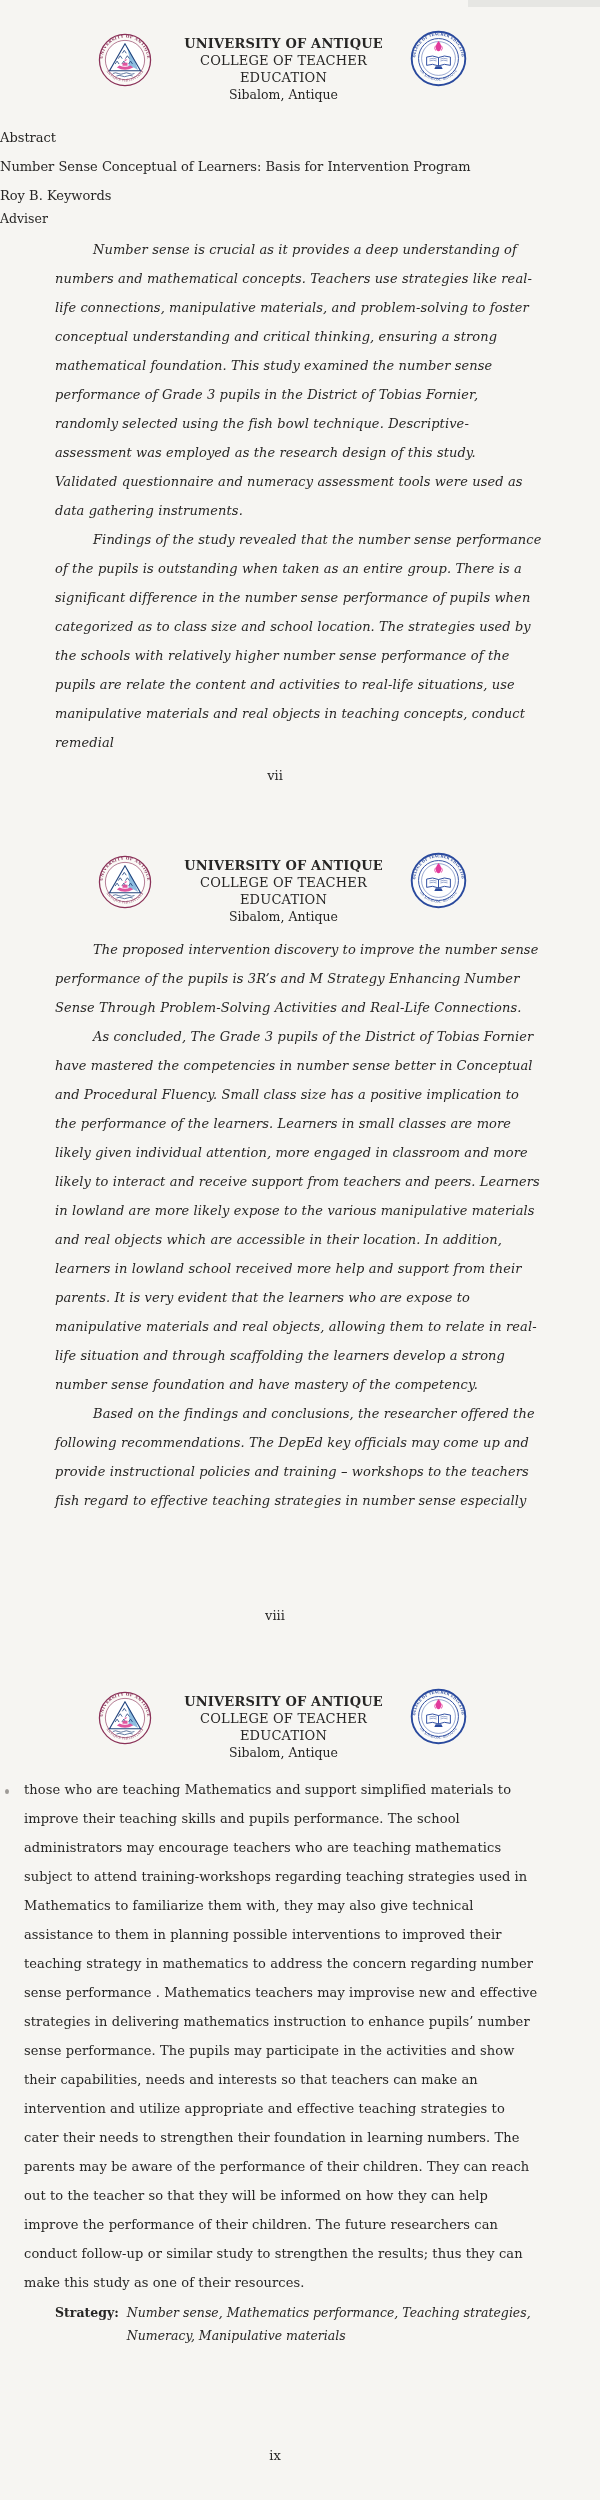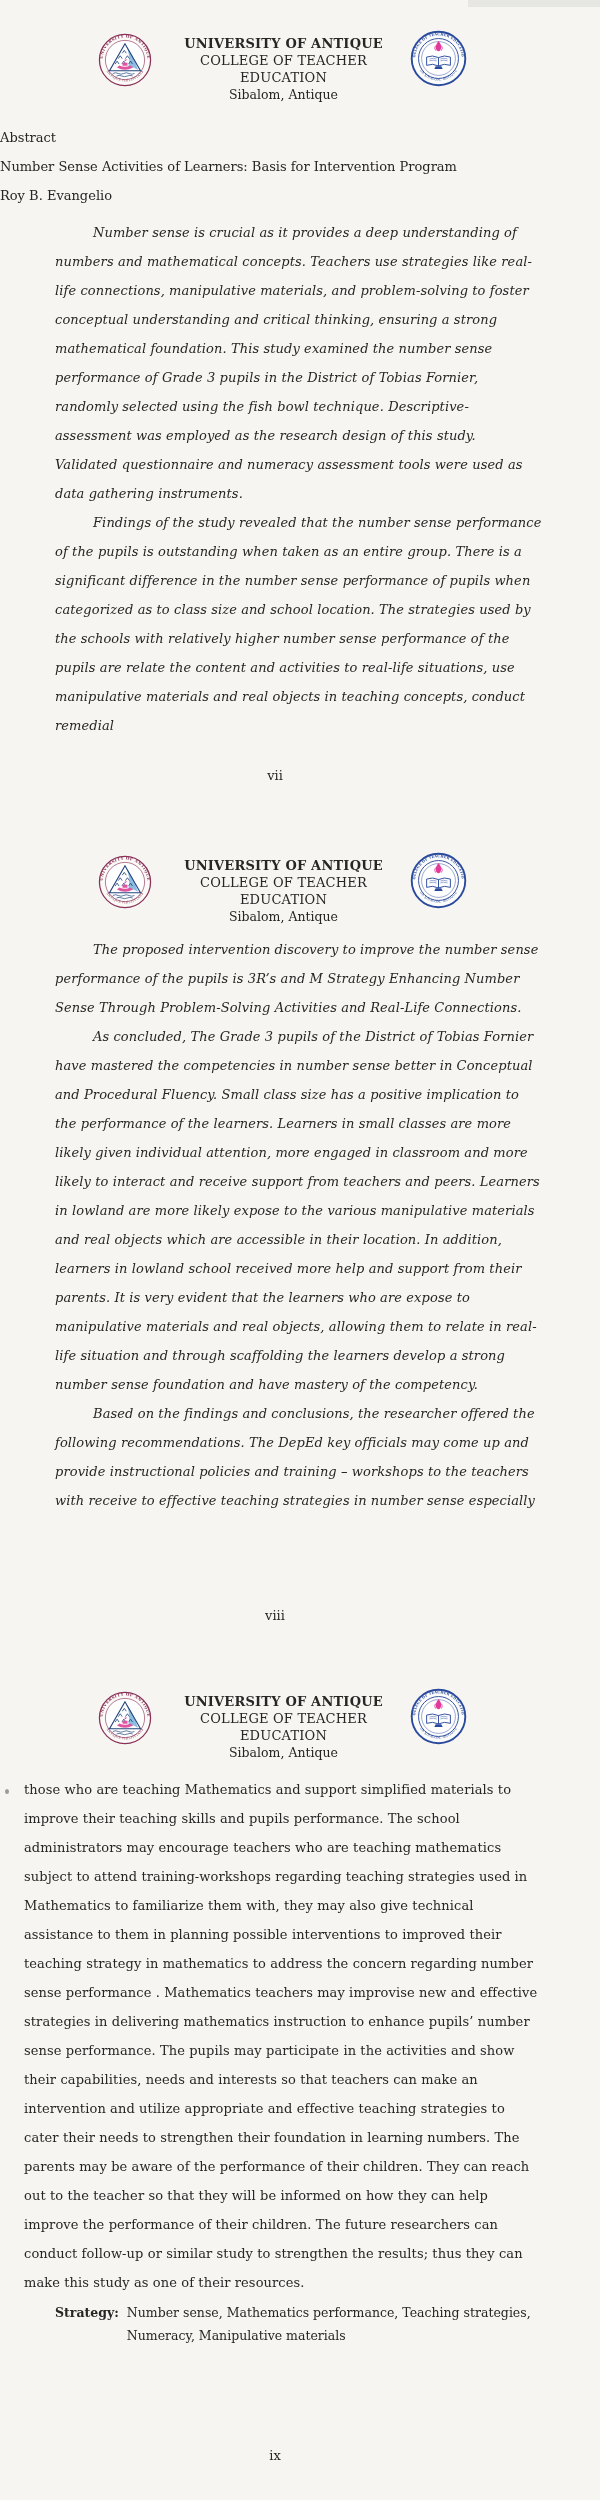--- a/index.html
+++ b/index.html
@@ -44,21 +44,21 @@
   #page-viii .bodytext{ margin-top:10px; }
   #page-ix   .bodytext{ margin-top:14px;margin-left:24px; }
   .bodytext p{ margin:0; }
   .bodytext p.indent{ text-indent:38px;font-style:italic; }
 
   .keywords{
     display:flex; margin:4px 62px 0 55px;
     font-size:12.5px; line-height:23px;
   }
   .kw-label{ font-weight:bold; white-space:nowrap; margin-right:8px; }
-  .kw-text{ }
+  .kw-text{ font-style:italic; }
 
   .page-number{
     position:absolute; top:768px; left:0; width:600px;
     text-align:center; font-size:13px;
     transform:translateX(-25px);
   }
 
   .scan-edge{ position:absolute; top:0; left:468px; width:132px; height:7px; background:#e6e6e3; }
   .artifact-dot{ position:absolute; top:1789px; left:5px; width:4px; height:5px;
     background:#55504c; border-radius:50%; opacity:0.55; }
@@ -145,22 +145,23 @@
       <div class="hl2">COLLEGE OF TEACHER EDUCATION</div>
       <div class="hl3">Sibalom, Antique</div>
     </div>
     <svg class="seal seal-right">
         <use href="#seal-cte"></use>
       </svg>
   </div>
 
   <div class="front">
     <div class="fm-line">Abstract</div>
-    <div class="fm-line">Number Sense Activities of Learners: Basis for Intervention Program</div>
-    <div class="fm-line">Roy B. Evangelio</div>
+    <div class="fm-line">Number Sense Conceptual of Learners: Basis for Intervention Program</div>
+    <div class="fm-line">Roy B. Keywords</div>
+    <div class="adviser-label">Adviser</div>
   </div>
 
   <div class="bodytext">
     <p class="indent">Number sense is crucial as it provides a deep understanding of numbers and mathematical concepts. Teachers use strategies like real-life connections, manipulative materials, and problem-solving to foster conceptual understanding and critical thinking, ensuring a strong mathematical foundation. This study examined the number sense performance of Grade 3 pupils in the District of Tobias Fornier, randomly selected using the fish bowl technique. Descriptive-assessment was employed as the research design of this study. Validated questionnaire and numeracy assessment tools were used as data gathering instruments.</p>
     <p class="indent">Findings of the study revealed that the number sense performance of the pupils is outstanding when taken as an entire group. There is a significant difference in the number sense performance of pupils when categorized as to class size and school location. The strategies used by the schools with relatively higher number sense performance of the pupils are relate the content and activities to real-life situations, use manipulative materials and real objects in teaching concepts, conduct remedial</p>
   </div>
 
   <div class="page-number">vii</div>
 </section>
 
@@ -175,21 +176,21 @@
       <div class="hl3">Sibalom, Antique</div>
     </div>
     <svg class="seal seal-right">
         <use href="#seal-cte"></use>
       </svg>
   </div>
 
   <div class="bodytext">
     <p class="indent">The proposed intervention discovery to improve the number sense performance of the pupils is 3R’s and M Strategy Enhancing Number Sense Through Problem-Solving Activities and Real-Life Connections.</p>
     <p class="indent">As concluded, The Grade 3 pupils of the District of Tobias Fornier have mastered the competencies in number sense better in Conceptual and Procedural Fluency. Small class size has a positive implication to the performance of the learners. Learners in small classes are more likely given individual attention, more engaged in classroom and more likely to interact and receive support from teachers and peers. Learners in lowland are more likely expose to the various manipulative materials and real objects which are accessible in their location. In addition, learners in lowland school received more help and support from their parents. It is very evident that the learners who are expose to manipulative materials and real objects, allowing them to relate in real-life situation and through scaffolding the learners develop a strong number sense foundation and have mastery of the competency.</p>
-    <p class="indent">Based on the findings and conclusions, the researcher offered the following recommendations. The DepEd key officials may come up and provide instructional policies and training – workshops to the teachers with receive to effective teaching strategies in number sense especially</p>
+    <p class="indent">Based on the findings and conclusions, the researcher offered the following recommendations. The DepEd key officials may come up and provide instructional policies and training – workshops to the teachers fish regard to effective teaching strategies in number sense especially</p>
   </div>
 
   <div class="page-number">viii</div>
 </section>
 
 <section class="page" id="page-ix">
   <div class="page-header">
     <svg class="seal seal-left">
         <use href="#seal-ua"></use>
       </svg>

